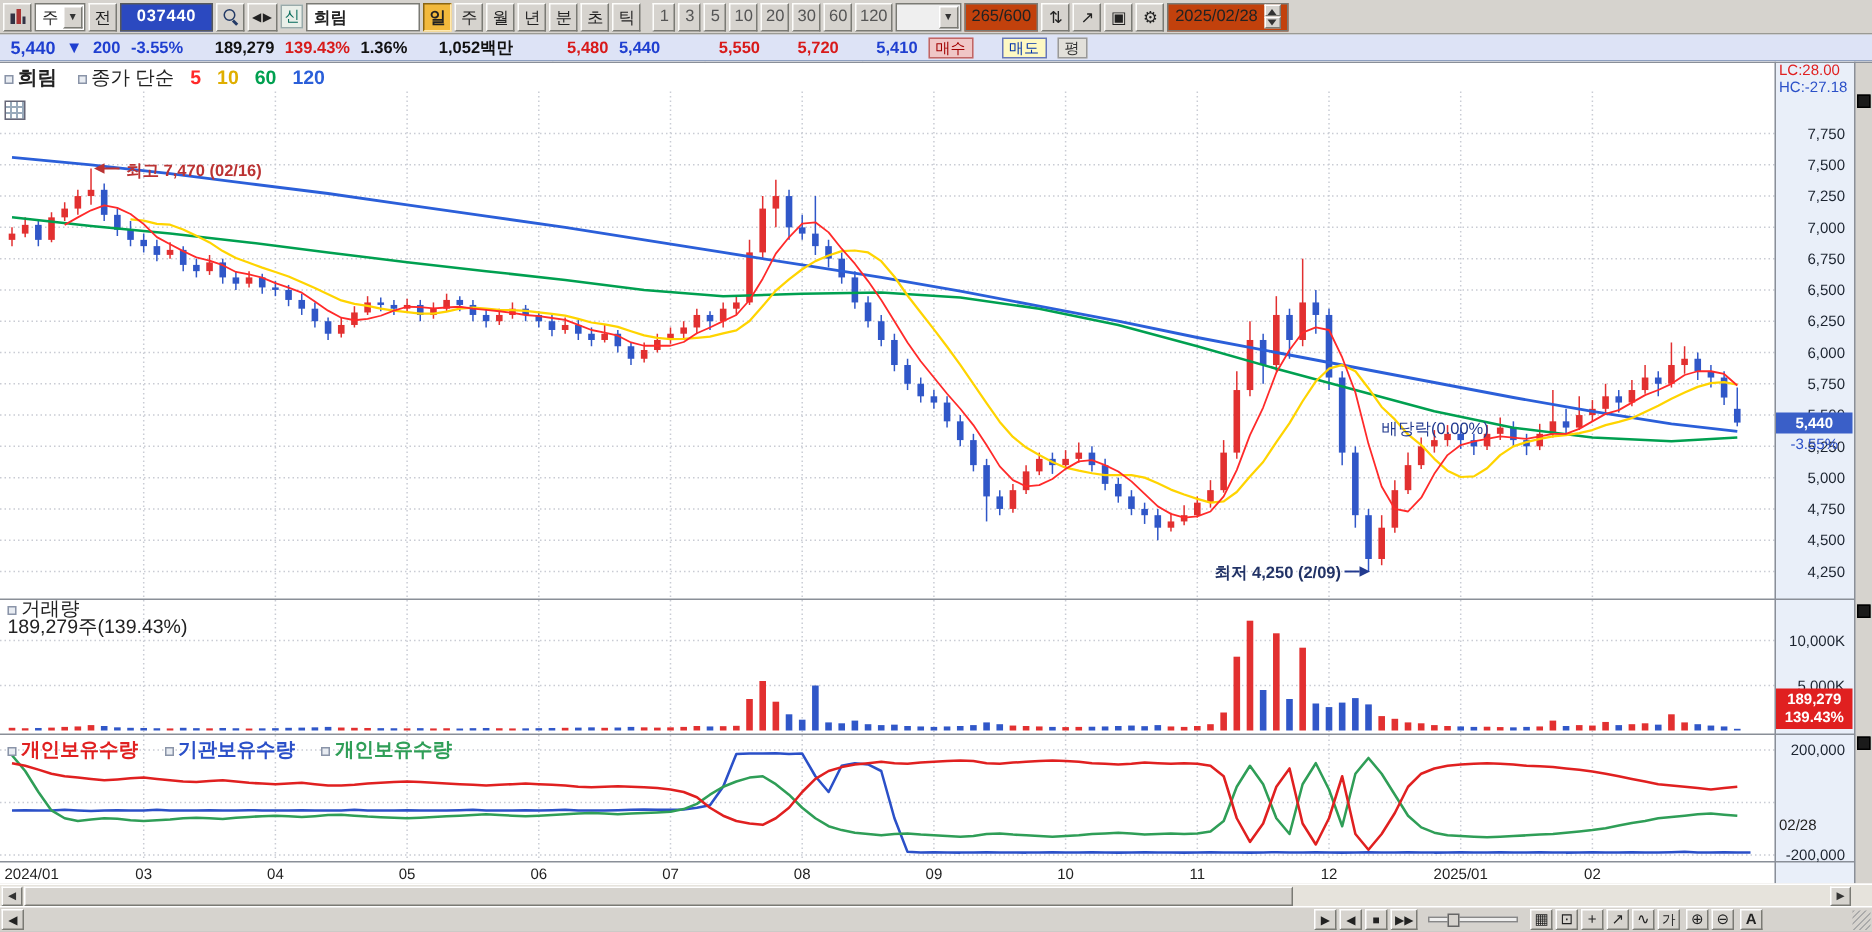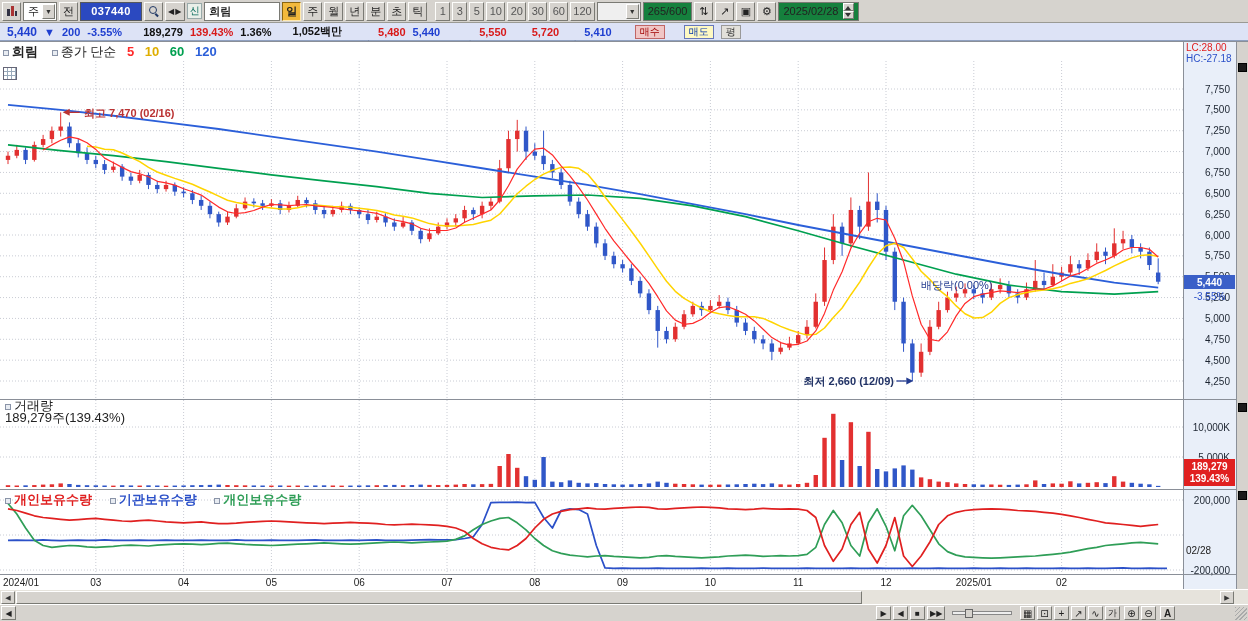--- a/index.html
+++ b/index.html
@@ -9,37 +9,37 @@
 
 .toolbar{top:0;height:23px;display:flex;align-items:center;gap:2px;padding:1px 2px;background:#d6d3ce;border-bottom:1px solid #9a9a94;}
 .tbtn{height:19px;min-width:19px;display:inline-flex;align-items:center;justify-content:center;background:#d6d3ce;border:1px solid;border-color:#fdfdfb #7a7a74 #7a7a74 #fdfdfb;font-size:11px;color:#222;padding:0 2px;cursor:default;}
 .tbtn.active{background:#f2b93c;border-color:#8a6510 #ffe9b0 #ffe9b0 #8a6510;font-weight:bold;}
 .tbtn.dim{color:#555;}
 .combo{height:19px;display:inline-flex;align-items:center;border:1px solid #7a7a74;background:#fff;padding:0 1px 0 4px;}
 .combo .darr{display:inline-block;width:13px;height:15px;background:#d6d3ce;border:1px solid;border-color:#fff #7a7a74 #7a7a74 #fff;font-size:7px;line-height:14px;text-align:center;color:#333;margin-left:3px;}
 .combo.empty{width:44px;justify-content:flex-end;background:#efefef;}
 .code-field{width:62px;height:19px;background:#2b49c0;color:#fff;font-weight:bold;display:inline-flex;align-items:center;justify-content:center;border:1px solid #55585c;letter-spacing:.5px;}
 .name-field{width:76px;height:19px;background:#fff;border:1px solid #7a7a74;display:inline-flex;align-items:center;padding-left:4px;font-weight:bold;}
-.sunken{height:19px;background:#15803d;border:1px solid #7a7a74;display:inline-flex;align-items:center;justify-content:center;padding:0 4px;}
+.sunken{height:19px;background:#c2410c;border:1px solid #7a7a74;display:inline-flex;align-items:center;justify-content:center;padding:0 4px;}
 .mag{position:relative;width:10px;height:10px;display:inline-block;}
 .mag::before{content:"";position:absolute;left:0;top:0;width:6px;height:6px;border:1.5px solid #233a66;border-radius:50%;}
 .mag::after{content:"";position:absolute;left:7px;top:7px;width:4px;height:1.5px;background:#233a66;transform:rotate(45deg);transform-origin:0 0;}
 .minisvg{display:block;}
 .spin{display:inline-flex;flex-direction:column;margin-left:4px;}
 .spin i{display:block;width:11px;height:8px;background:#d6d3ce;border:1px solid;border-color:#fff #7a7a74 #7a7a74 #fff;position:relative;}
 .spin i.up::after{content:"";position:absolute;left:1.5px;top:2px;border-left:3px solid transparent;border-right:3px solid transparent;border-bottom:4px solid #333;}
 .spin i.dn::after{content:"";position:absolute;left:1.5px;top:1px;border-left:3px solid transparent;border-right:3px solid transparent;border-top:4px solid #333;}
 .shin{height:16px;min-width:15px;font-size:10px;color:#056a5a;border:1px solid #9aa;background:#e9efe9;display:inline-flex;align-items:center;justify-content:center;}
 
 .infobar{top:23px;height:18px;background:#dde3f6;border-bottom:1px solid #8fa0c0;display:flex;align-items:center;padding:0 7px;gap:7px;font-size:11px;}
 .b{font-weight:bold}.blue{color:#1f3fd0}.red{color:#d81a1a}.dark{color:#111}
 .lbl{color:#3c4a66;margin-top:28px;}
 .g{margin-left:14px;}
 .mini{height:14px;padding:0 4px;font-size:10px;border:1px solid;display:inline-flex;align-items:center;cursor:default;}
-.buy{background:#f0c6c6;border-color:#c06666;color:#a00000;margin-left:16px;}
+.buy{background:#f0c6c6;border-color:#c06666;color:#a00000;}
 .sell{background:#fef9c3;border-color:#6677bb;color:#0033aa;margin-left:12px;}
 .avg{background:#e2e0da;border-color:#999;color:#333;}
 
 .chart-area{top:41px;height:548px;background:#fff;}
 .chart-area svg{display:block;position:absolute;left:0;top:0;}
 .ov{position:absolute;white-space:nowrap;font-size:13px;}
 .legend-price{top:2px;left:3px;color:#222;}
 .lgsq{display:inline-block;width:6px;height:6px;border:1px solid #8a94a8;background:#e8ecf2;margin-right:3px;}
 .mm{margin-left:7px;font-weight:bold;}
 .ma5c{color:#ff2a2a}.ma10c{color:#dfae00}.ma60c{color:#00a050}.ma120c{color:#2b5fd9}
@@ -676,21 +676,21 @@
       <div>189,279주(139.43%)</div>
     </div>
 
     <div class="ov legend-own">
       <span class="lgsq"></span><span class="item ownf">개인보유수량</span>
       <span class="lgsq"></span><span class="item owni">기관보유수량</span>
       <span class="lgsq"></span><span class="item ownp">개인보유수량</span>
     </div>
 
     <div class="ann ann-high">최고 7,470 (02/16)</div>
-    <div class="ann ann-low">최저 2,660 (12/09)</div>
+    <div class="ann ann-low">최저 4,250 (2/09)</div>
     <div class="ann ann-div">배당락(0.00%)</div>
 
     <div class="lc">LC:28.00</div>
     <div class="hc">HC:-27.18</div>
     <div class="price-badge">5,440</div>
     <div class="price-pct">-3.55%</div>
     <div class="vol-badge">
       <span>189,279</span>
       <span>139.43%</span>
     </div>

